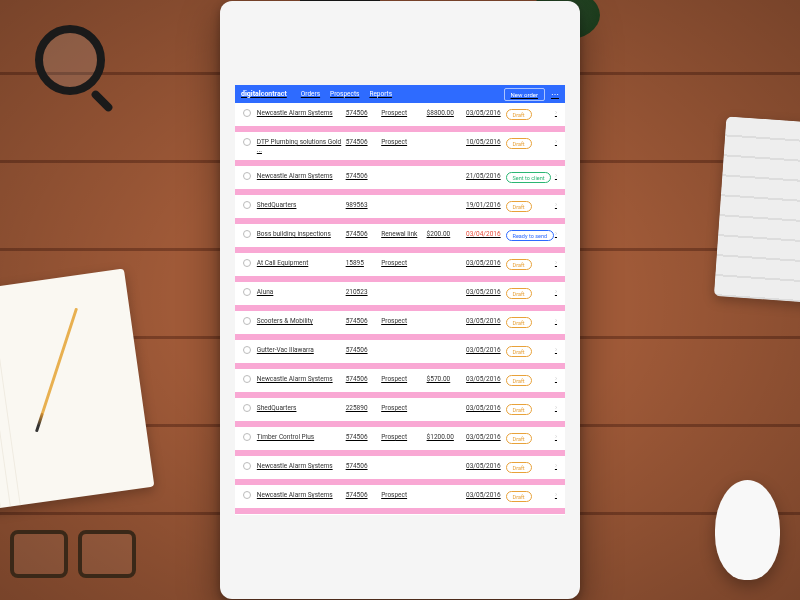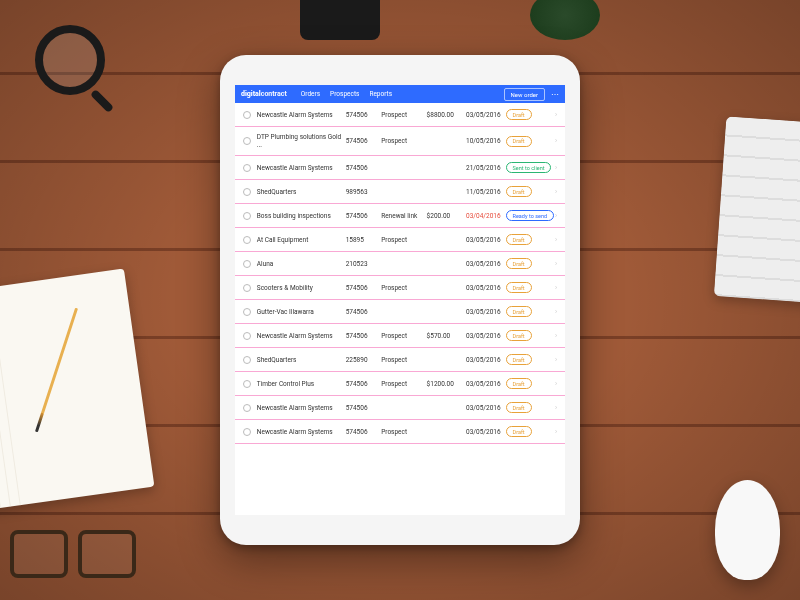--- a/index.html
+++ b/index.html
@@ -1,42 +1,42 @@
 <!DOCTYPE html>
 <html><head>
 <meta charset="utf-8">
 <style>
 * { margin:0; padding:0; box-sizing:border-box; font-family:-apple-system,BlinkMacSystemFont,"Segoe UI",Roboto,sans-serif; }
 body { background:linear-gradient(135deg,#9b5a3a 0%,#b56a42 50%,#8a4a2e 100%); width:800px; height:600px; overflow:hidden; position:relative; display:flex; align-items:center; justify-content:center; }
 .wood { position:absolute; inset:0; background:
   repeating-linear-gradient(0deg,#a05a38 0px,#a05a38 85px,#7a3f26 85px,#7a3f26 88px),
   linear-gradient(90deg,#9b5532,#b56a42,#9b5532); }
 .desk-shadow { position:absolute; inset:0; background:radial-gradient(ellipse at center,transparent 40%,rgba(0,0,0,.25) 100%); }
-.tablet { position:relative; width:360px; height:490px; background:#f5f5f5; border-radius:26px; box-shadow:0 15px 40px rgba(0,0,0,.4),0 3px 10px rgba(0,0,0,.3); display:flex; align-items:center; justify-content:center; }
+.tablet { position:relative; width:360px; height:598px; background:#f5f5f5; border-radius:12px; box-shadow:0 15px 40px rgba(0,0,0,.4),0 3px 10px rgba(0,0,0,.3); display:flex; align-items:center; justify-content:center;text-decoration:underline; }
 .screen { width:330px; height:430px; background:#fff; position:relative; overflow:hidden; display:flex; flex-direction:column; font-size:6.5px; }
 .header { background:#2e6bff; color:#fff; height:18px; display:flex; align-items:center; padding:0 6px; }
 .logo { font-weight:600; font-size:7px; }
 .logo b { font-weight:800; }
 .nav { display:flex; gap:10px; margin-left:14px; }
 .nav-item { font-size:6.5px; cursor:pointer; position:relative; padding:10px 0; }
 .nav-item.active::after { content:''; position:absolute; bottom:0; left:-2px; right:-2px; height:2px; background:#fff; }
 .spacer { flex:1; }
 .new-order { border:1px solid rgba(255,255,255,.6); padding:2px 6px; border-radius:2px; font-size:6px; cursor:pointer; }
 .more { margin-left:6px; font-size:8px; cursor:pointer; }
 .cols { display:flex; padding:5px 8px; border-bottom:1px solid #eee; color:#555; }
 .col-radio { width:14px; }
 .col-name { width:90px; display:flex; align-items:center; gap:2px; cursor:pointer; }
 .col-id { width:36px; }
 .col-type { width:46px; }
 .col-total { width:40px; }
 .col-date { width:40px; }
 .col-status { width:50px; }
 .chev-down { display:inline-block; width:0; height:0; border-left:3px solid transparent; border-right:3px solid transparent; border-top:3px solid #777; }
 .rows { flex:1; overflow:hidden; }
-.row { display:flex; align-items:center; padding:6px 8px; border-bottom:1px solid #f9a8d4; color:#333; }
+.row { display:flex; align-items:flex-start; padding:6px 8px; border-bottom:6px solid #f9a8d4; color:#333; }
 .radio { width:8px; height:8px; border:1px solid #bbb; border-radius:50%; cursor:pointer; }
 .row .col-date.red { color:#e74c3c; }
 .badge { display:inline-block; padding:1.5px 6px; border-radius:8px; font-size:5.5px; border:1px solid; cursor:pointer; }
 .badge.draft { color:#e8a23a; border-color:#e8a23a; }
 .badge.sent { color:#2bb673; border-color:#2bb673; }
 .badge.ready { color:#2e6bff; border-color:#2e6bff; }
 .row-chev { color:#ccc; font-size:7px; margin-left:auto; cursor:pointer; }
 .footer { border-top:1px solid #eee; padding:5px 8px; display:flex; align-items:center; gap:14px; color:#2e6bff; }
 .footer .radio { border-color:#2e6bff; }
 .sel-all { display:flex; align-items:center; gap:4px; cursor:pointer; }
@@ -126,21 +126,21 @@
           <div class="row-chev">›</div>
         </div>
         <div class="row">
           <div class="col-radio">
             <div class="radio"></div>
           </div>
           <div class="col-name">ShedQuarters</div>
           <div class="col-id">989563</div>
           <div class="col-type"></div>
           <div class="col-total"></div>
-          <div class="col-date">11/05/2016</div>
+          <div class="col-date">19/01/2016</div>
           <div class="col-status"><span class="badge draft">Draft</span></div>
           <div class="row-chev">›</div>
         </div>
         <div class="row">
           <div class="col-radio">
             <div class="radio"></div>
           </div>
           <div class="col-name">Boss building inspections</div>
           <div class="col-id">574506</div>
           <div class="col-type">Renewal link</div>

